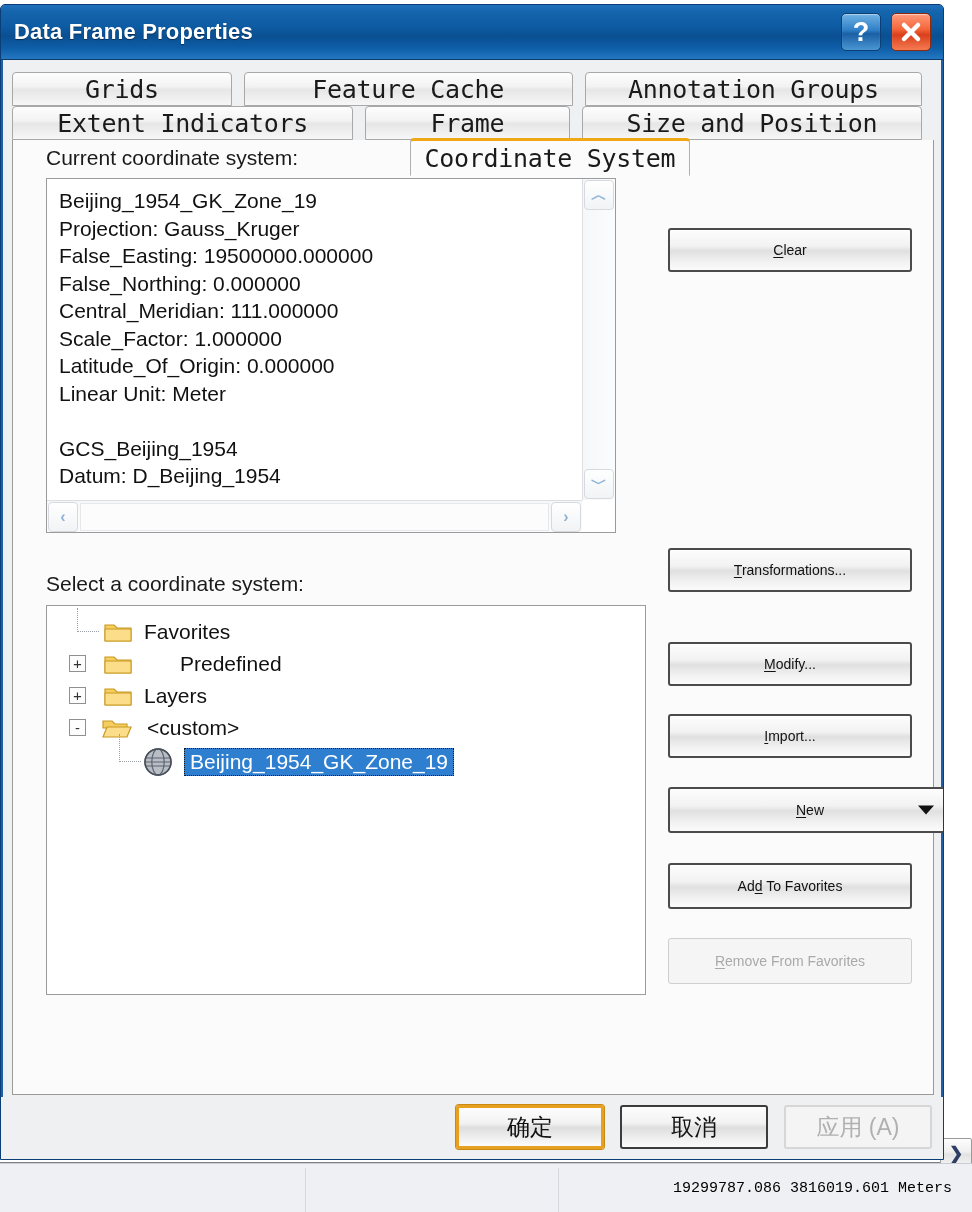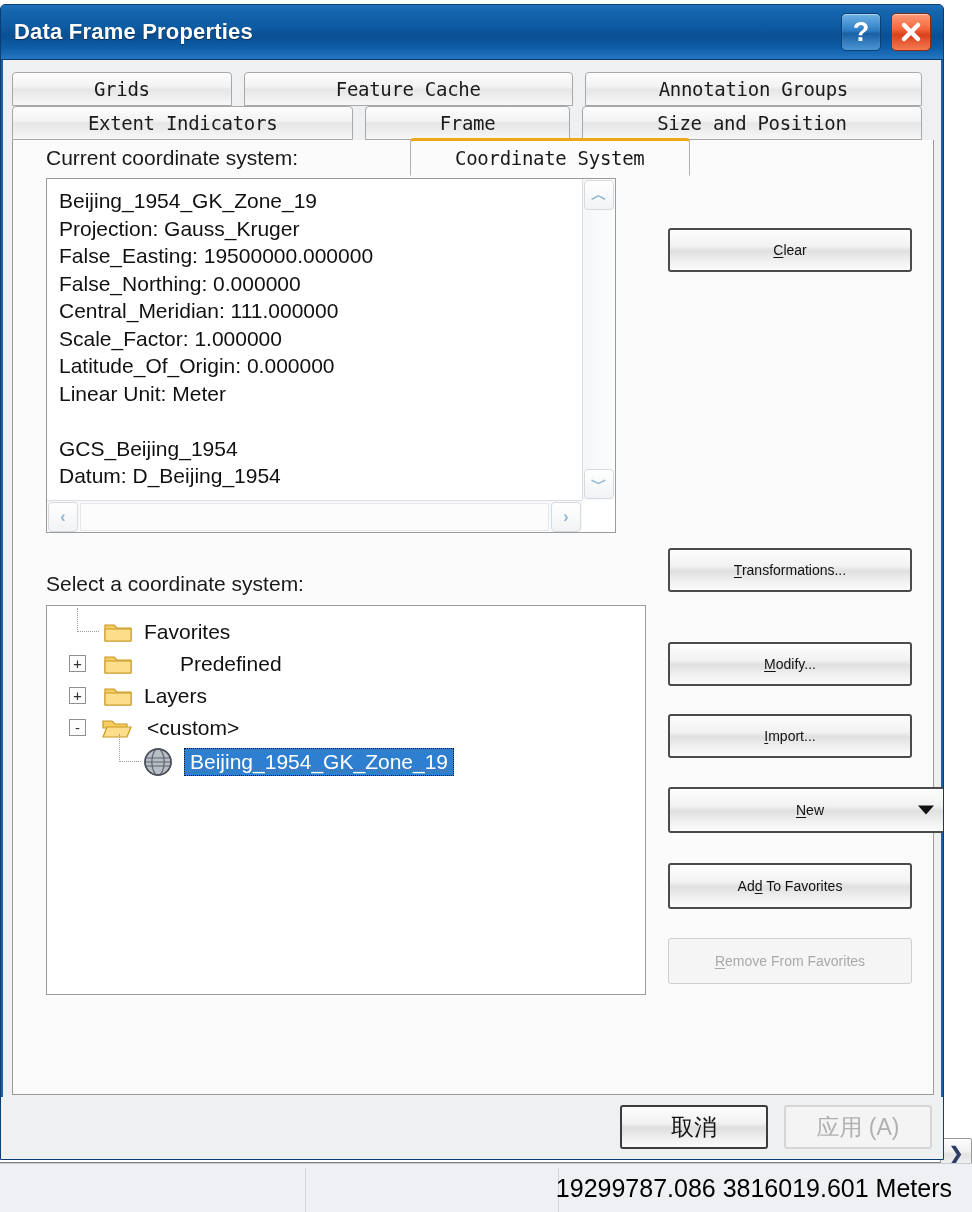--- a/index.html
+++ b/index.html
@@ -33,21 +33,21 @@
     position: absolute; left: 0; bottom: 0; width: 972px; height: 49px;
     background: #eef0f3;
     border-top: 1px solid #c8ccd4;
     display: flex; align-items: center;
   }
   .sb-sep {
     position: absolute; top: 4px; width: 1px; height: 45px; background: #d3d7de;
   }
   #bg-status-coords {
     position: absolute; right: 20px; top: 50%; transform: translateY(-50%);
-    font-size: 25px; color: #000; white-space: nowrap;
+    font-size: 15px; color: #000; white-space: nowrap; font-family: Liberation Mono, monospace;
   }
   #bg-scroll-thumb-tab {
     position: absolute; left: 297px; top: 1163px; width: 30px; height: 8px;
     background: linear-gradient(to bottom,#9fc4e8,#5e8fc4);
     border: 1px solid #4a7bb0; border-radius: 0 0 4px 4px;
   }
 
   
   #dialog {
     position: absolute; left: 0px; top: 4px;
@@ -99,21 +99,21 @@
   #tab-row-1 { top: 0px; }
   #tab-row-2 { top: 34px; }
   #tab-row-3 { top: 68px; }
   .tab {
     height: 34px;
     background: linear-gradient(to bottom,#fdfdfd 0%, #f3f3f3 42%, #e6e6e6 52%, #f7f7f7 100%);
     border: 1px solid #a8a8a8;
     border-radius: 4px 4px 0 0;
     display: flex; align-items: center; justify-content: center;
     font-family: "DejaVu Sans Mono", monospace;
-    font-size: 19px; color: #1a1a1a;
+    font-size: 25px; color: #1a1a1a;
     margin-right: 12px;
     letter-spacing: -0.3px;
     white-space: nowrap;
     overflow: hidden;
   }
   .tab.selected {
     background: #fbfbfb;
     border-top: 3px solid #f0a716;
     border-left: 1px solid #b0b0b0;
     border-right: 1px solid #b0b0b0;
@@ -421,17 +421,18 @@
       </div>
 
       <div class="btn disabled" id="btn-remove-favorites" style="left:655px; top:798px; width:244px; height:46px;">
         <span><u>R</u><span>emove From Favorites</span></span>
       </div>
 
     </div>
   </div>
 
   <div id="dialog-footer">
+    <div class="footer-btn" id="btn-ok">确定</div>
     <div class="footer-btn" id="btn-cancel">取消</div>
     <div class="footer-btn" id="btn-apply">应用 (A)</div>
   </div>
 
 </div>
 
 </body></html>

